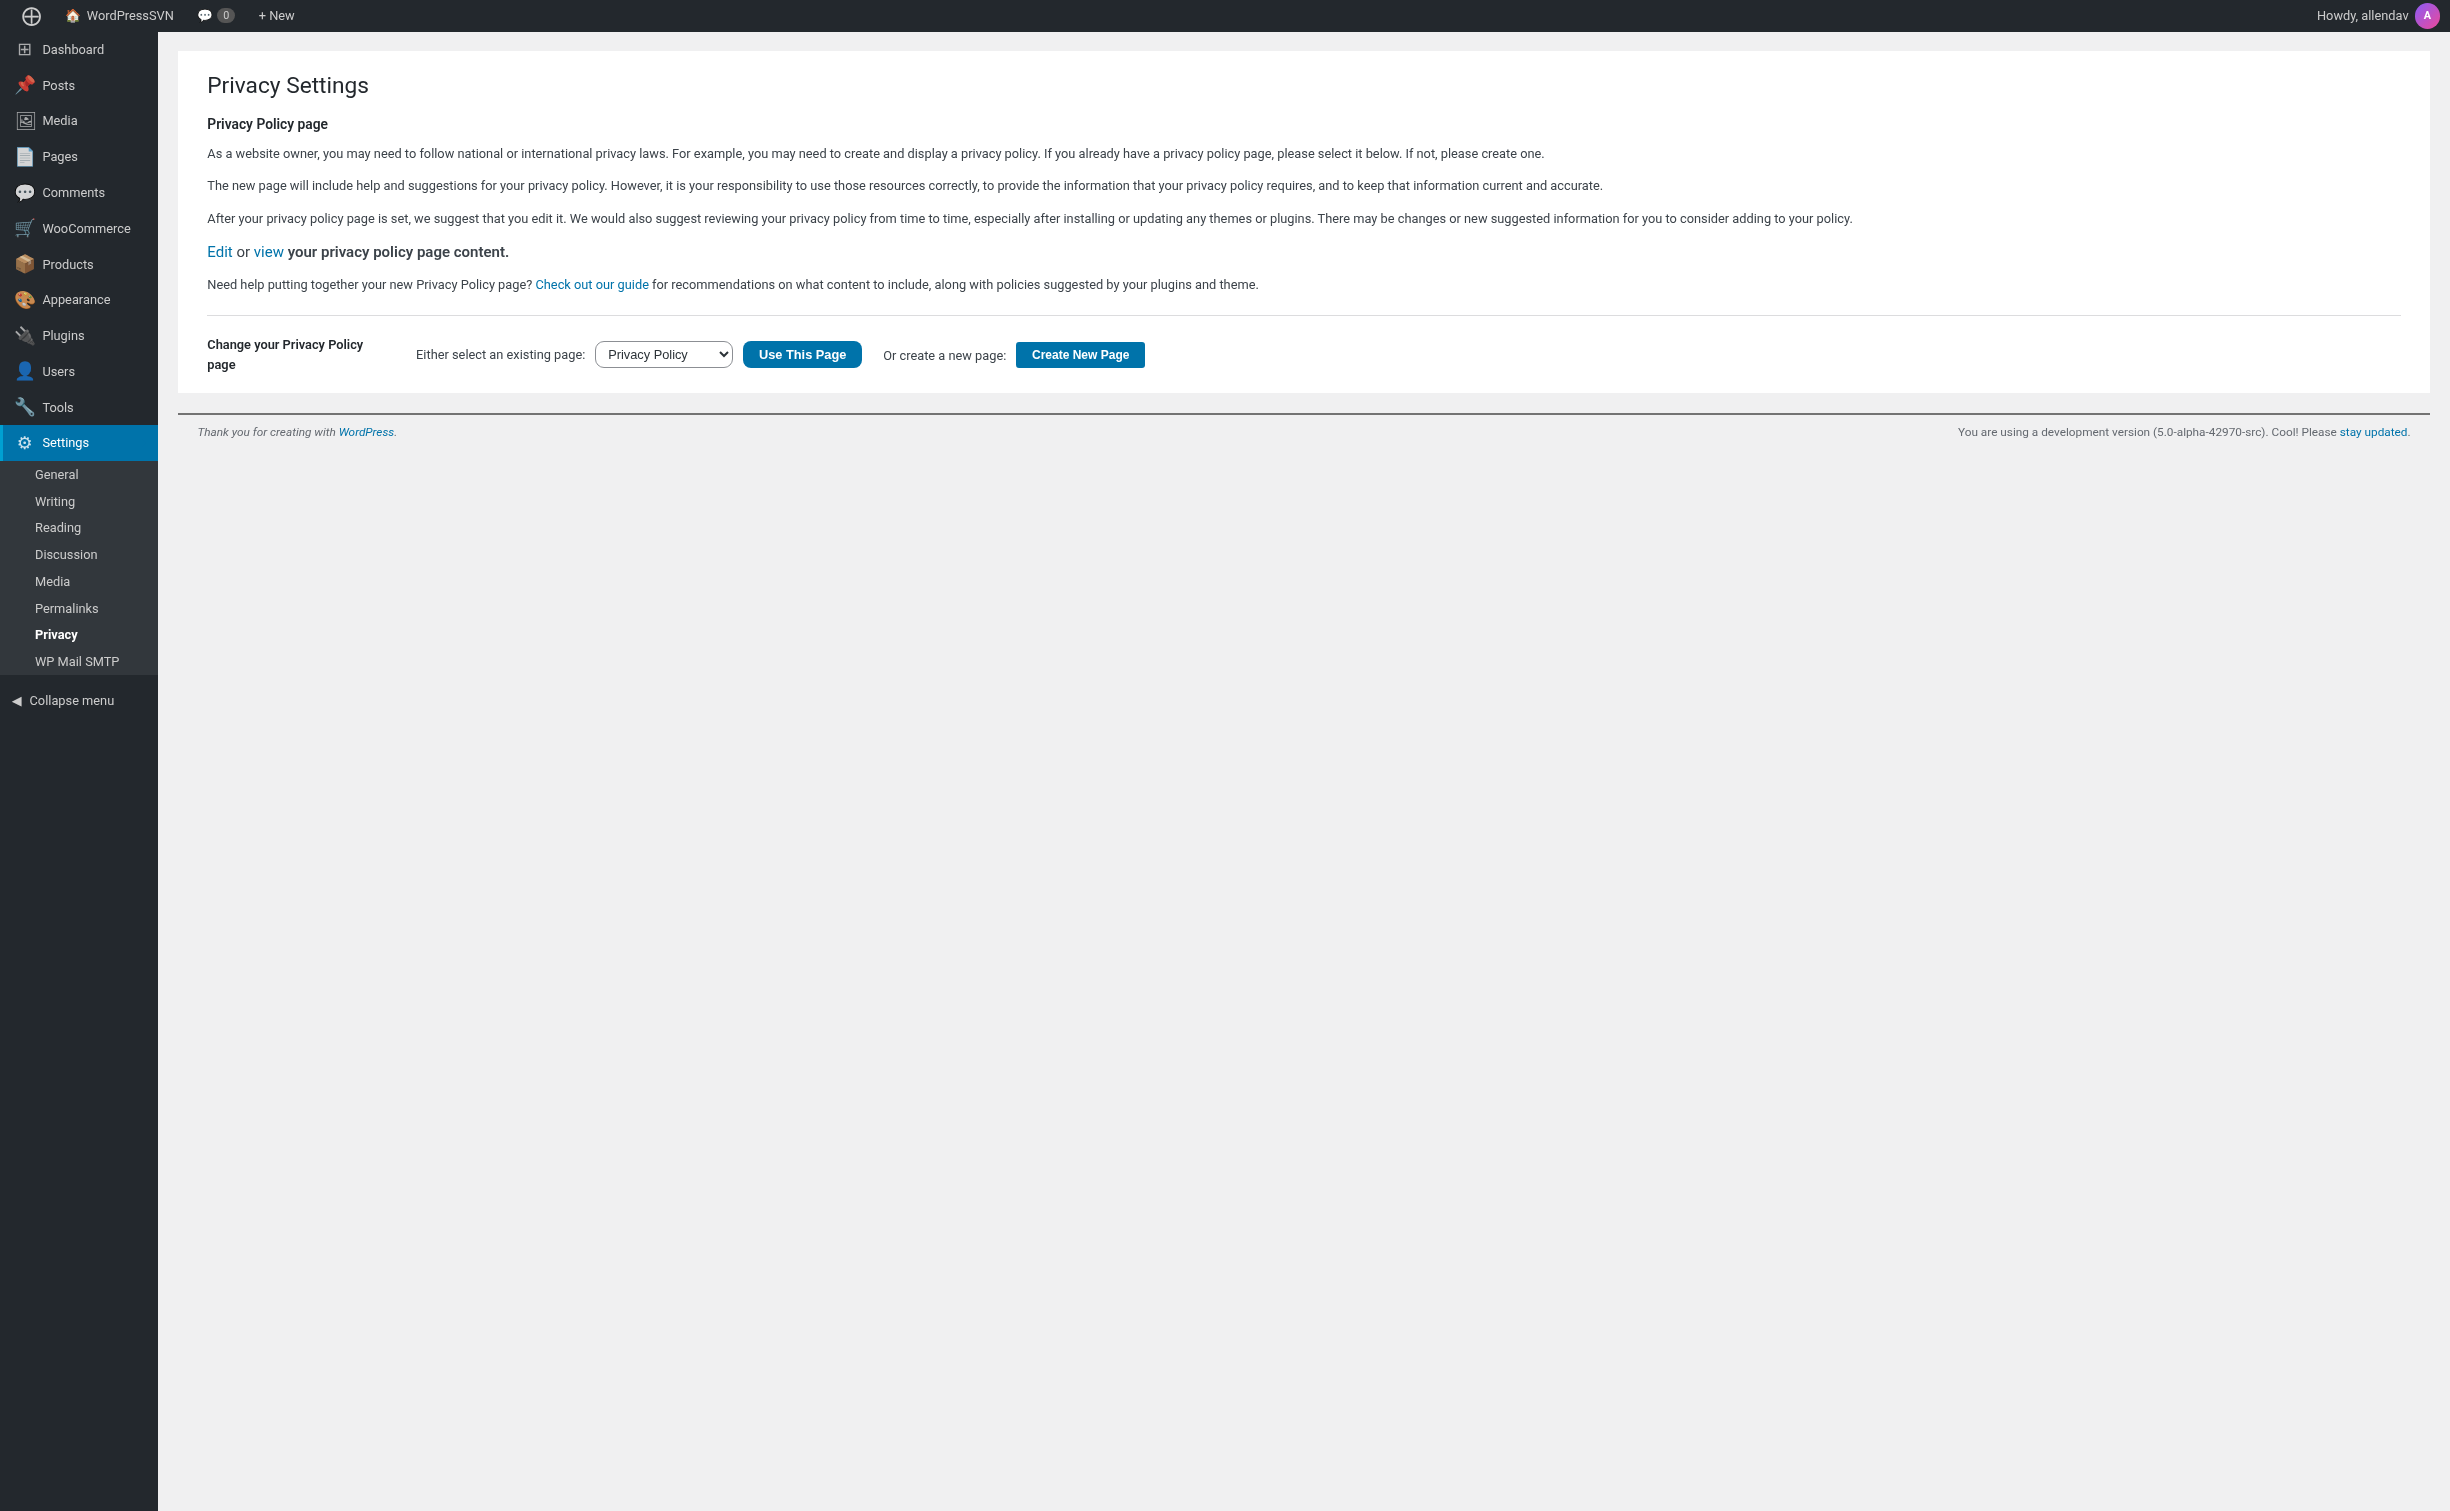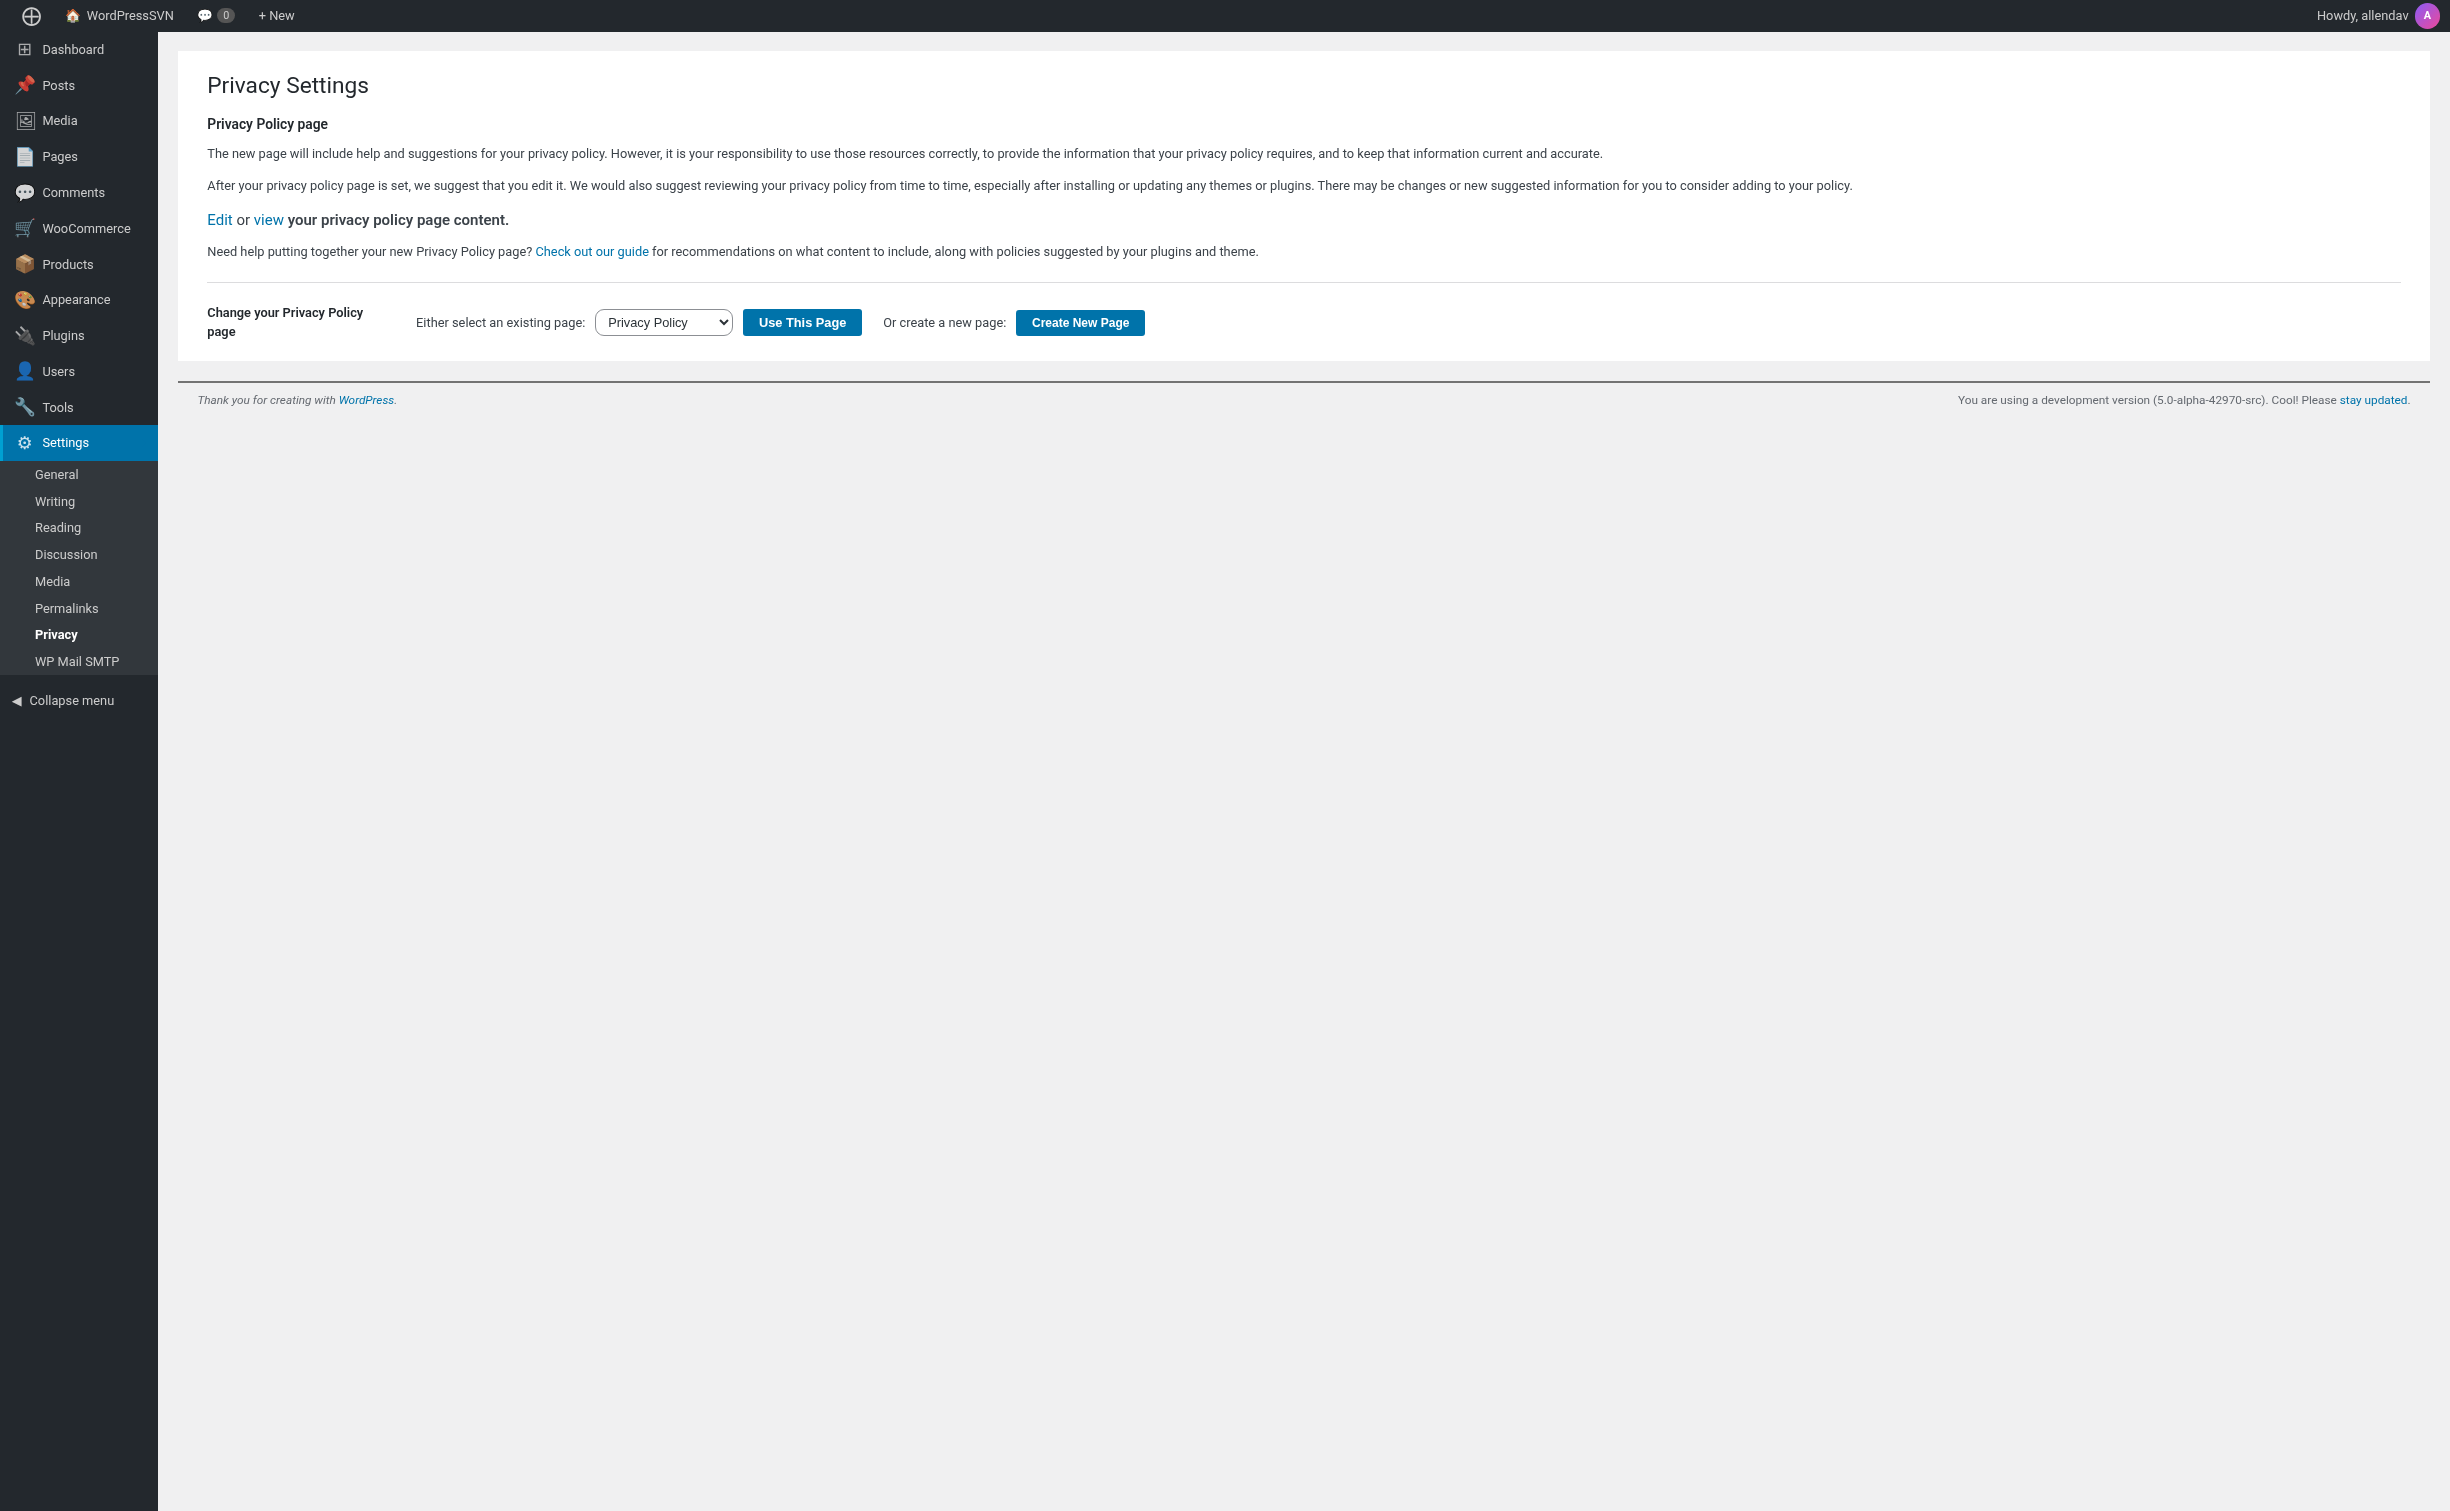--- a/index.html
+++ b/index.html
@@ -105,21 +105,21 @@
     .form-row label { font-size: 12.8px; color: #3c434a; white-space: nowrap; }
     .change-label { font-size: 12.8px; font-weight: 600; color: #23282d; width: 197px; line-height: 1.5; }
 
     select.page-select {
       padding: 3.9px 23.6px 3.9px 7.9px; font-size: 12.8px; border: 1px solid #8c8f94;
       border-radius: 9px; background: #fff; color: #2c3338; appearance: auto;
       min-width: 138px;
     }
 
     .btn-blue {
-      background: #0073aa; color: #fff; border: none; border-radius: 3px;
+      background: #0073aa; color: #fff; border: none; border-radius: 8px;
       padding: 5.9px 15.8px; font-size: 12.8px; cursor: pointer; font-weight: 600;
     }
 
     .btn-blue-create {
       background: #0073aa; color: #fff; border: none; border-radius: 3px;
       padding: 5.9px 15.8px; font-size: 12px; cursor: pointer; font-weight: 600;
     }
 
     
     #footer {
@@ -235,20 +235,21 @@
       <span>Collapse menu</span>
     </div>
   </div>
 
   <div id="main-content">
     <div class="content-wrap">
       <h1 class="page-title">Privacy Settings</h1>
 
       <h2 class="section-title">Privacy Policy page</h2>
 
+      <p class="description-text">As a website owner, you may need to follow national or international privacy laws. For example, you may need to create and display a privacy policy. If you already have a privacy policy page, please select it below. If not, please create one.</p>
       <p class="description-text">The new page will include help and suggestions for your privacy policy. However, it is your responsibility to use those resources correctly, to provide the information that your privacy policy requires, and to keep that information current and accurate.</p>
       <p class="description-text">After your privacy policy page is set, we suggest that you edit it. We would also suggest reviewing your privacy policy from time to time, especially after installing or updating any themes or plugins. There may be changes or new suggested information for you to consider adding to your policy.</p>
 
       <div class="edit-view-line">
         <a href="#">Edit</a><span> or </span><a href="#">view</a><strong> your privacy policy page content.</strong>
       </div>
 
       <p class="guide-line">
         <span>Need help putting together your new Privacy Policy page? </span><a href="#">Check out our guide</a><span> for recommendations on what content to include, along with policies suggested by your plugins and theme.</span>
       </p>

